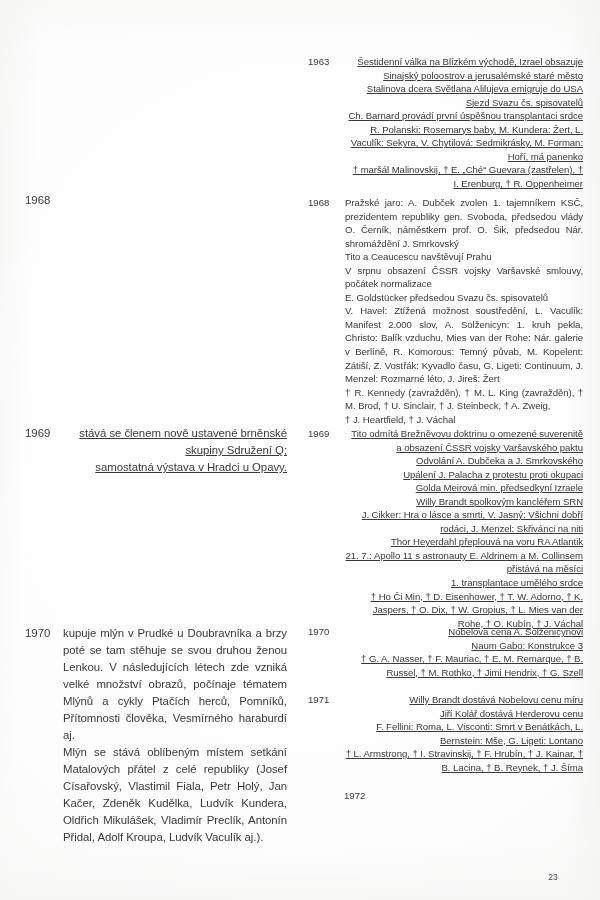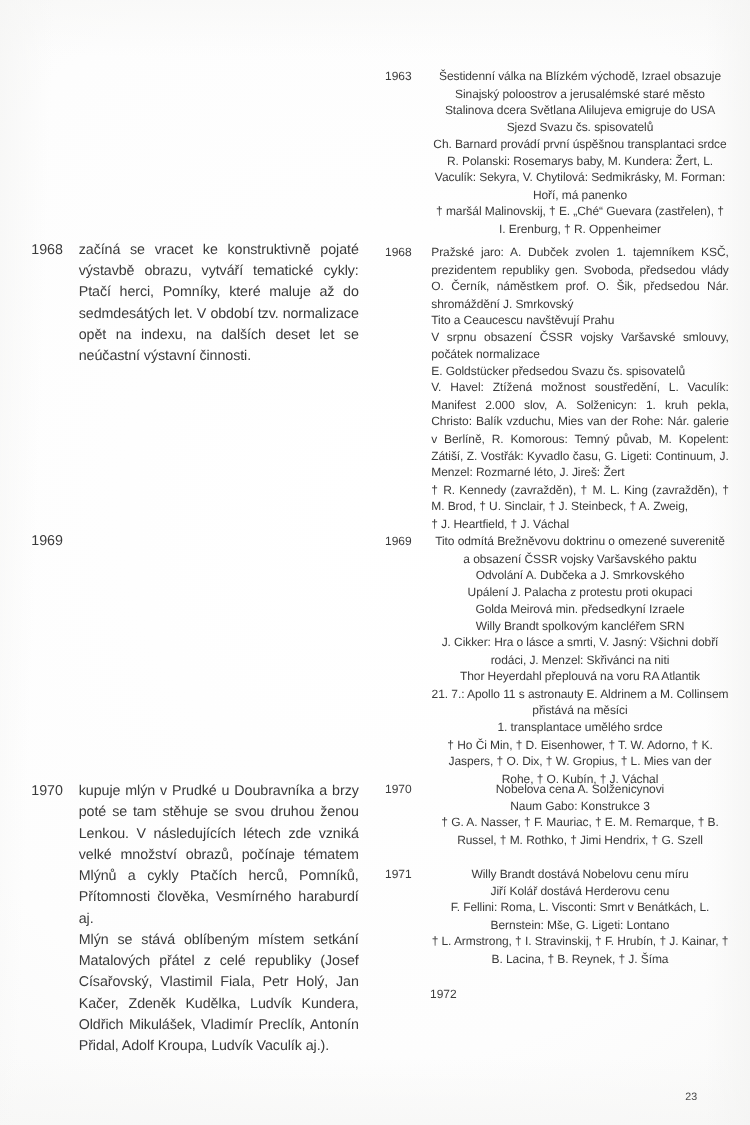--- a/index.html
+++ b/index.html
@@ -61,21 +61,21 @@
   }
 
   .body-text {
     flex: 1 1 auto;
     color: #3a3a3a;
     text-align: justify;
     text-justify: inter-word;
     white-space: pre-line;
     hyphens: none;
   }
-  .body-text.nojust { text-align: center; }
+  .body-text.nojust { text-align: right; text-decoration: underline; }
 
   
   .col-left .year {
     font-size: 11.4px;
     line-height: 17px;
     width: 38px;
   }
   .col-left .body-text {
     font-size: 11.4px;
     line-height: 17px;
@@ -108,25 +108,26 @@
 <body>
 
 <div class="page"></div>
 
 <div class="content">
 
   <div class="col col-left">
 
     <div class="entry" style="top:192px; width:262px;">
       <span class="year">1968</span>
-      <span class="body-text">začíná se vracet ke konstruktivně pojaté výstavbě obrazu, vytváří tematické cykly: Ptačí herci, Pomníky, které maluje až do sedmdesátých let. V období tzv. normalizace opět na indexu, na dalších deset let se neúčastní výstavní činnosti.</span>
     </div>
 
     <div class="entry" style="top:425px; width:262px;">
       <span class="year">1969</span>
+      <span class="body-text nojust">stává se členem nově ustavené brněnské skupiny Sdružení Q;
+samostatná výstava v Hradci u Opavy.</span>
     </div>
 
     <div class="entry" style="top:625px; width:262px;">
       <span class="year">1970</span>
       <span class="body-text">kupuje mlýn v Prudké u Doubravníka a brzy poté se tam stěhuje se svou druhou ženou Lenkou. V následujících létech zde vzniká velké množství obrazů, počínaje tématem Mlýnů a cykly Ptačích herců, Pomníků, Přítomnosti člověka, Vesmírného haraburdí aj.
 Mlýn se stává oblíbeným místem setkání Matalových přátel z celé republiky (Josef Císařovský, Vlastimil Fiala, Petr Holý, Jan Kačer, Zdeněk Kudělka, Ludvík Kundera, Oldřich Mikulášek, Vladimír Preclík, Antonín Přidal, Adolf Kroupa, Ludvík Vaculík aj.).</span>
     </div>
 
   </div>
 

